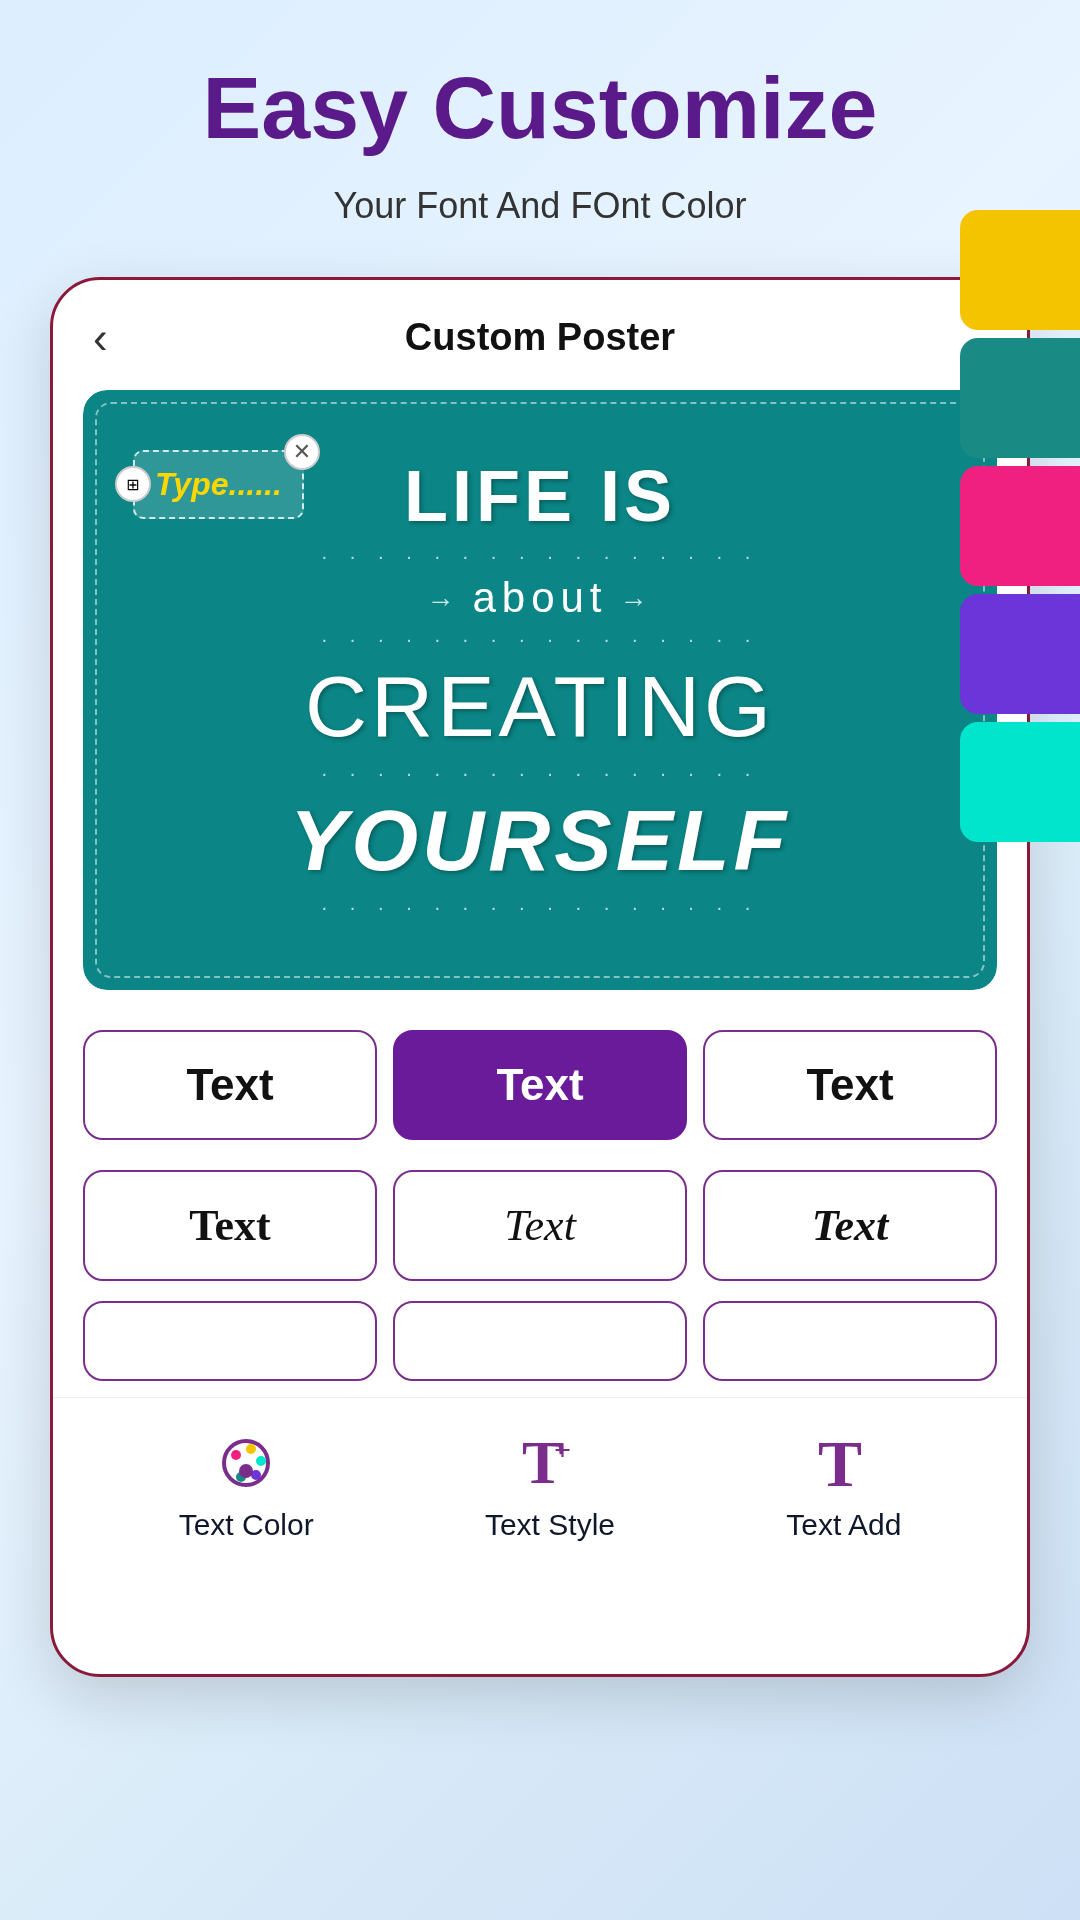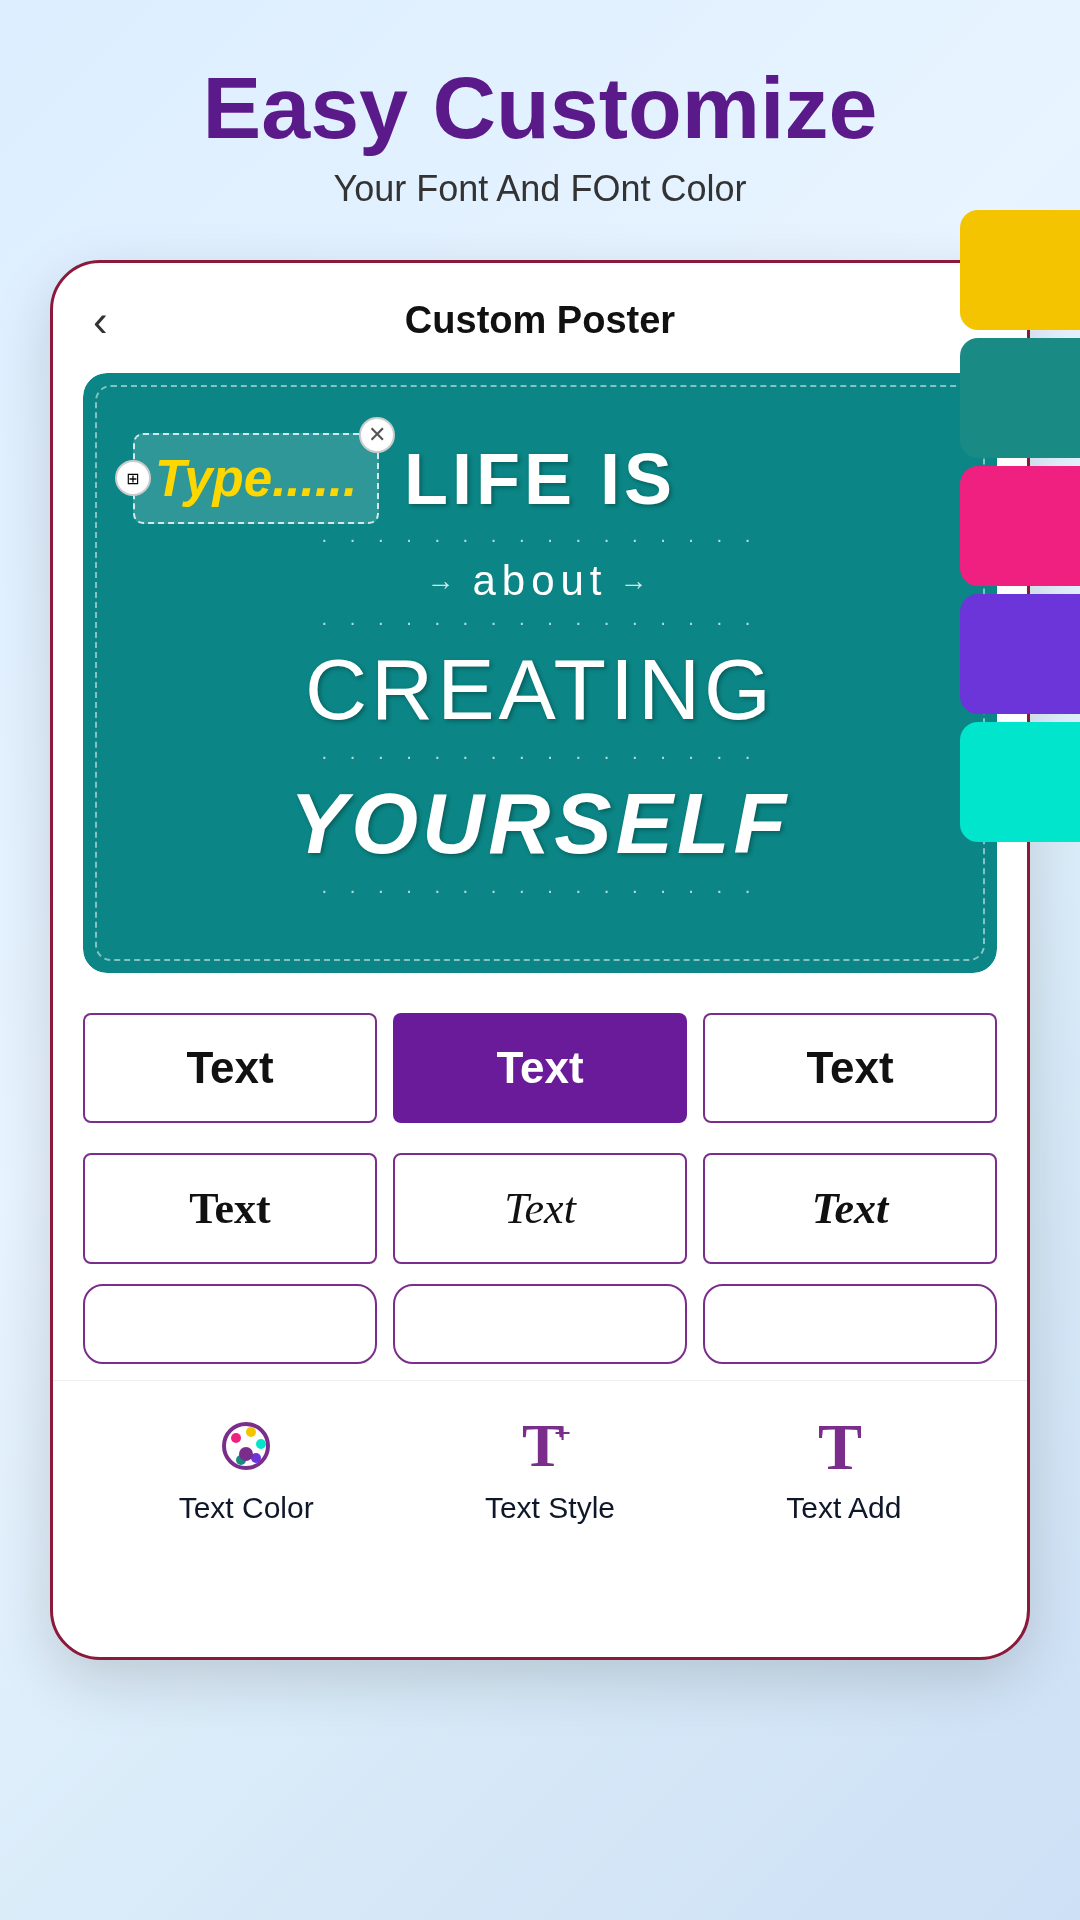--- a/index.html
+++ b/index.html
@@ -18,21 +18,21 @@
     .header {
       text-align: center;
       padding: 60px 40px 30px;
     }
 
     .header-title {
       font-size: 88px;
       font-weight: 900;
       color: #5a1a8a;
       line-height: 1.1;
-      margin-bottom: 11px;
+      margin-bottom: 28px;
       text-align: center;
     }
 
     .header-subtitle {
       font-size: 36px;
       font-weight: 400;
       color: #333;
     }
 
     
@@ -186,21 +186,21 @@
       left: 50px;
       background: rgba(255,255,255,0.15);
       border: 2px dashed rgba(255,255,255,0.8);
       border-radius: 10px;
       padding: 14px 20px;
       z-index: 5;
     }
 
     .typing-text {
       color: #FFD700;
-      font-size: 51px;
+      font-size: 32px;
       font-style: italic;
       font-weight: 600;
     }
 
     .typing-handle {
       position: absolute;
       left: -20px;
       top: 50%;
       transform: translateY(-50%);
       width: 36px;
@@ -235,21 +235,21 @@
     .font-grid {
       display: grid;
       grid-template-columns: 1fr 1fr 1fr;
       gap: 16px;
       padding: 10px 30px;
       margin-bottom: 10px;
     }
 
     .font-btn {
       border: 2.5px solid #7a2d8a;
-      border-radius: 8px;
+      border-radius: 20px;
       padding: 28px 10px;
       text-align: center;
       font-size: 44px;
       font-weight: 700;
       color: #111;
       cursor: pointer;
       background: #fff;
       transition: background 0.2s;
     }
 

